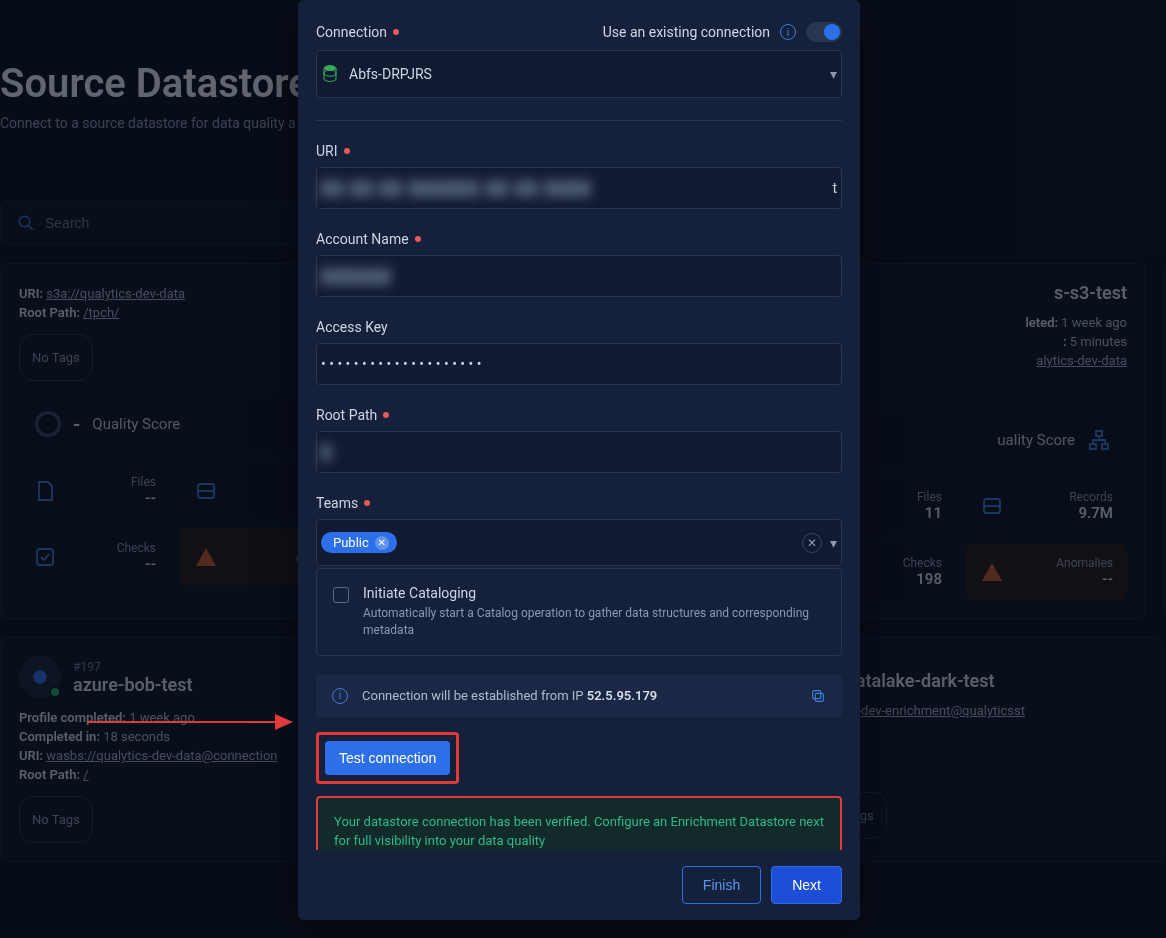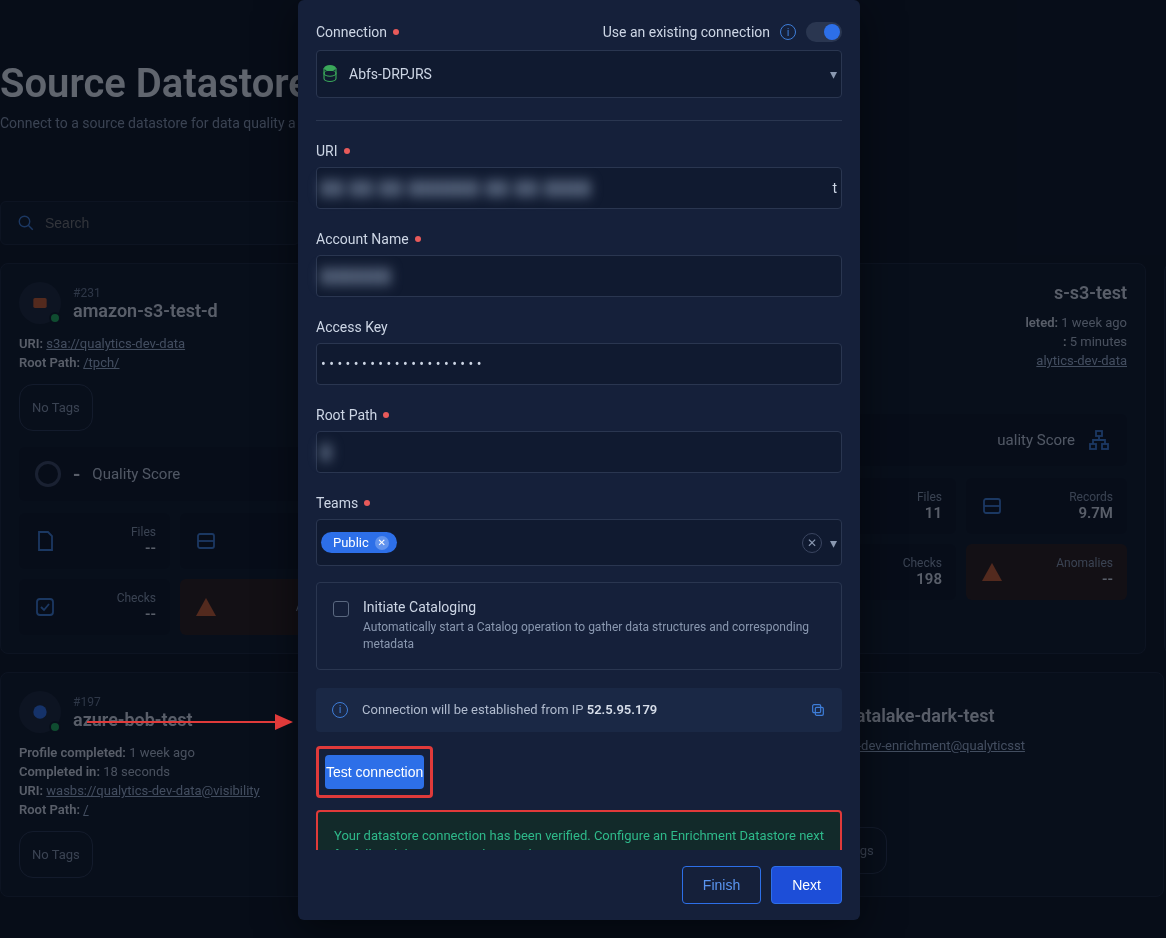--- a/index.html
+++ b/index.html
@@ -219,21 +219,21 @@
   align-items: center;
   gap: 6px;
 }
 .chip .x { width: 14px; height: 14px; border-radius: 50%; background: rgba(255,255,255,0.25); display: inline-flex; align-items: center; justify-content: center; font-size: 10px; }
 .clear-x { margin-left: auto; width: 20px; height: 20px; color: #8a98b0; border: 1px solid #3a4560; border-radius: 50%; display: flex; align-items: center; justify-content: center; font-size: 12px; }
 
 .checkbox-row {
   border: 1px solid #2a3650;
   border-radius: 4px;
   padding: 16px;
-  margin-top: 16px;
+  margin-top: 2px;
   display: flex;
   gap: 14px;
 }
 .cb {
   width: 16px; height: 16px;
   border: 1.5px solid #5a6880;
   border-radius: 3px;
   flex-shrink: 0;
   margin-top: 2px;
 }
@@ -258,21 +258,21 @@
   margin-top: 14px;
   padding: 6px;
   border: 3px solid #e03a3a;
   border-radius: 4px;
   display: inline-block;
 }
 .test-btn {
   background: #2d6fe8;
   color: #fff;
   border: none;
-  padding: 9px 1px;
+  padding: 9px 14px;
   border-radius: 4px;
   font-size: 14px;
   cursor: pointer;
 }
 
 .success-msg {
   border: 2px solid #e03a3a;
   border-radius: 4px;
   padding: 14px 16px;
   margin-top: 12px;
@@ -329,32 +329,20 @@
   <svg viewBox="0 0 24 24">
       <circle cx="10" cy="10" r="7" class="icon-blue"></circle>
       <line x1="15" y1="15" x2="21" y2="21" class="icon-blue"></line>
     </svg>
   <input placeholder="Search" style="">
 </div>
 
 <div class="cards" style="margin-top:18px">
 
   <div class="card">
-    <div class="card-head">
-      <div class="card-avatar">
-        <svg width="20" height="20" viewBox="0 0 24 24">
-            <rect x="4" y="6" width="16" height="12" rx="2" fill="#c85a2e"></rect>
-          </svg>
-        <span class="dot"></span>
-      </div>
-      <div>
-        <div class="card-id">#231</div>
-        <div class="card-name">amazon-s3-test-d</div>
-      </div>
-    </div>
     <div class="kv"><b>URI:</b> <a>s3a://qualytics-dev-data</a></div>
     <div class="kv"><b>Root Path:</b> <a>/tpch/</a></div>
     <div class="tag-chip">No Tags</div>
     <div class="qscore">
       <div class="ring"></div>
       <span class="dash">-</span>
       <span class="label">Quality Score</span>
     </div>
     <div class="stat-grid">
       <div class="stat">
@@ -466,21 +454,21 @@
           </svg>
         <span class="dot"></span>
       </div>
       <div>
         <div class="card-id">#197</div>
         <div class="card-name">azure-bob-test</div>
       </div>
     </div>
     <div class="kv"><b>Profile completed:</b> <span>1 week ago</span></div>
     <div class="kv"><b>Completed in:</b> <span>18 seconds</span></div>
-    <div class="kv"><b>URI:</b> <a>wasbs://qualytics-dev-data@visibility</a></div>
+    <div class="kv"><b>URI:</b> <a>wasbs://qualytics-dev-data@connection</a></div>
     <div class="kv"><b>Root Path:</b> <a>/</a></div>
     <div class="tag-chip">No Tags</div>
   </div>
 
   <div style="width:60px; flex-shrink:0;">
     <div class="tag-chip" style="margin-top:160px">No Tags</div>
   </div>
 
   <div style="width:330px; flex-shrink:0"></div>
 

